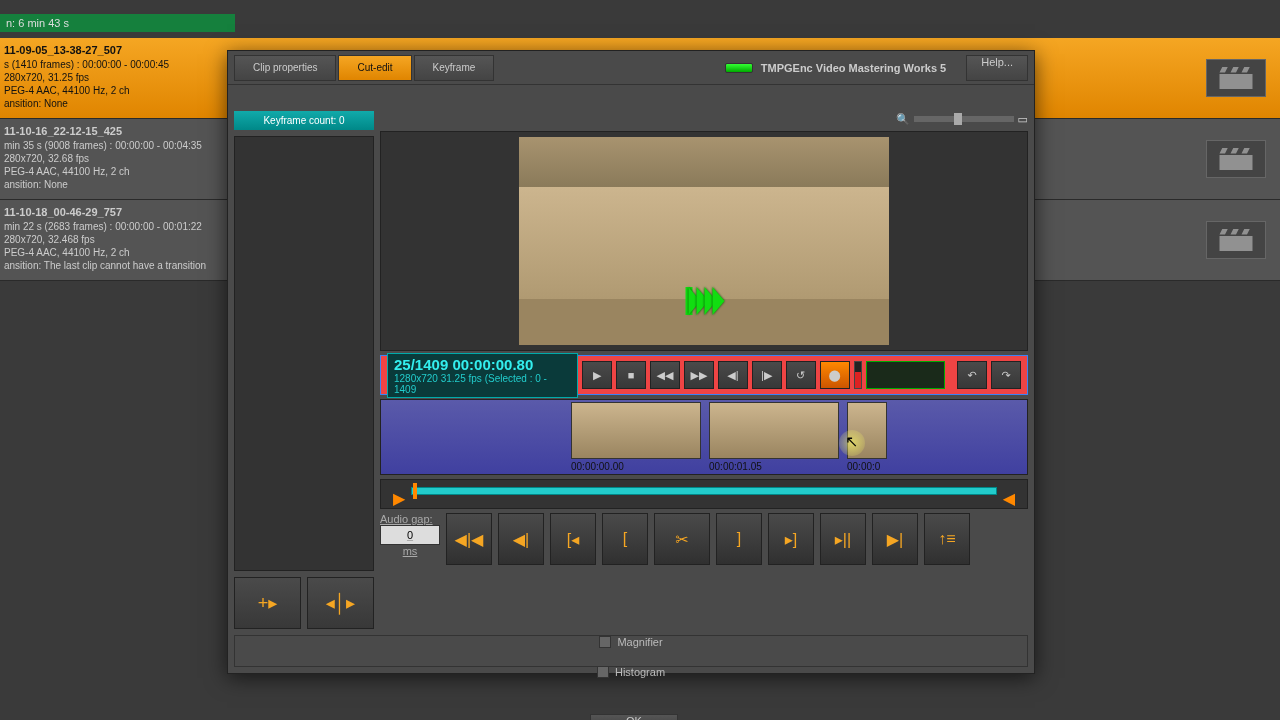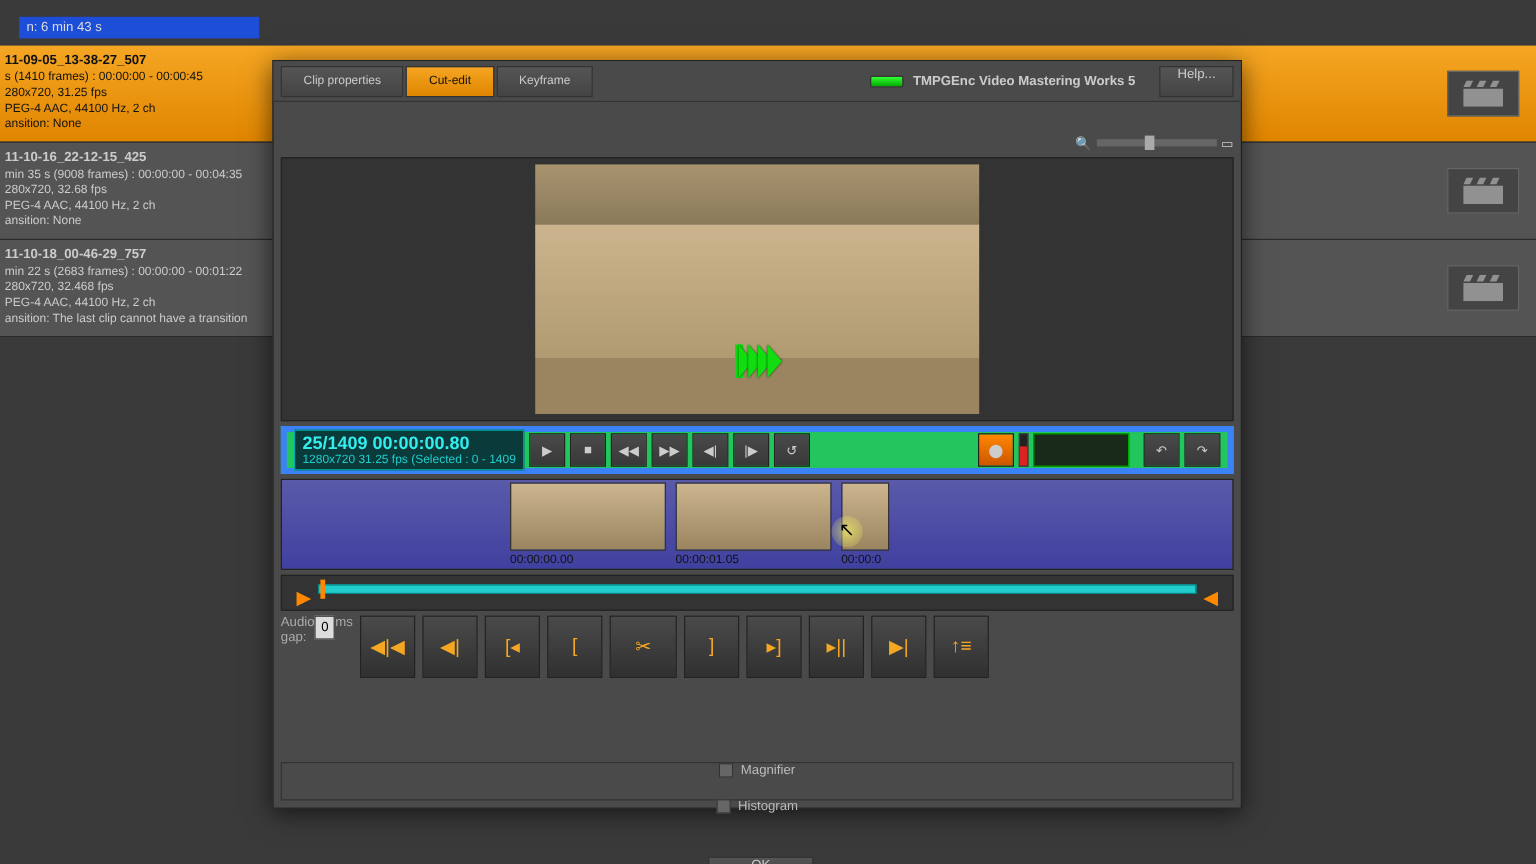--- a/index.html
+++ b/index.html
@@ -1,19 +1,19 @@
 <!DOCTYPE html>
 <html><head>
 <meta charset="utf-8">
 <style>
 * { margin:0; padding:0; box-sizing:border-box; font-family:"Segoe UI",Tahoma,sans-serif; font-size:11px; }
 body { background:#3a3a3a; width:1280px; height:720px; overflow:hidden; position:relative; color:#ccc; }
 
 
-.bg-header { position:absolute; left:16px; top:14px; height:18px; background:#1d4ed8; color:#ddd; padding:0 6px; line-height:18px; width:200px; }
+.bg-header { position:absolute; left:0; top:14px; height:18px; background:#15803d; color:#ddd; padding:0 6px; line-height:18px; width:235px; }
 .clip-list { position:absolute; left:0; top:38px; width:1280px; }
 .clip-item { padding:6px 4px 8px; border-bottom:1px solid #2a2a2a; position:relative; }
 .clip-item.selected { background:linear-gradient(#f5a623,#e08500); color:#111; }
 .clip-item.normal { background:#545454; color:#ccc; }
 .clip-item .title { font-weight:bold; margin-bottom:2px; }
 .clip-item .line { line-height:13px; font-size:10px; }
 .clip-icon { position:absolute; right:14px; top:50%; transform:translateY(-50%); width:60px; height:38px; background:#444; border:1px solid #666; display:flex; align-items:center; justify-content:center; }
 .clip-icon svg { width:34px; height:22px; opacity:0.5; }
 
 
@@ -46,21 +46,21 @@
 
 .preview-panel { background:#333; border:1px solid #222; display:flex; align-items:center; justify-content:center; height:220px; }
 .preview-img { width:370px; height:208px; background:#2a2a2a; position:relative; }
 .preview-top { position:absolute; top:0; left:0; right:0; height:50px; background:linear-gradient(#a8936f,#8a7a5a); }
 .preview-mid { position:absolute; top:50px; left:0; right:0; height:112px; background:linear-gradient(#ccb58e,#b09a72); }
 .preview-bot { position:absolute; bottom:0; left:0; right:0; height:46px; background:#9a8560; }
 .green-arrows { position:absolute; bottom:30px; left:50%; transform:translateX(-50%); display:flex; }
 .g-arrow { width:0; height:0; border-left:12px solid #1d1; border-top:14px solid transparent; border-bottom:14px solid transparent; margin:0 -2px; filter:drop-shadow(0 0 1px #040); }
 .g-bar { width:7px; height:28px; background:#1d1; margin-right:-2px; }
 
-.play-panel { height:40px; background:#22c55e; border:5px solid #3b82f6; display:flex; align-items:center; padding:0 6px; gap:4px; }
+.play-panel { height:40px; background:#ef4444; border:1px solid #3b82f6; display:flex; align-items:center; padding:0 6px; gap:4px; }
 .time-box { background:#0a3a3a; border:1px solid #0aa; padding:2px 6px; color:#3ee; min-width:190px; }
 .time-main { font-size:15px; font-weight:bold; }
 .time-sub { font-size:10px; color:#2cc; }
 .pbtn { width:30px; height:28px; background:linear-gradient(#4a4a4a,#383838); border:1px solid #222; display:flex; align-items:center; justify-content:center; cursor:pointer; color:#ccc; font-size:11px; }
 .pbtn.rec { background:linear-gradient(#f80,#c50); margin-left:auto; }
 .meter { width:80px; height:28px; background:#1a2a1a; border:1px solid #0a0; }
 .level-bar { width:8px; height:28px; background:#222; border:1px solid #444; position:relative; }
 .level-bar::after { content:""; position:absolute; bottom:0; left:0; right:0; height:60%; background:#d22; }
 
 .thumb-strip { height:76px; background:linear-gradient(#5a5aaa,#4040a0); display:flex; gap:8px; padding:2px; overflow:hidden; position:relative; border:1px solid #222; }
@@ -70,21 +70,21 @@
 .cursor-ring { position:absolute; width:26px; height:26px; border-radius:50%; background:radial-gradient(rgba(255,255,100,0.6),rgba(255,255,100,0)); }
 .cursor-arrow { position:absolute; font-size:16px; color:#000; }
 
 .range-bar { height:30px; background:#333; border:1px solid #222; position:relative; }
 .range-track { position:absolute; left:30px; right:30px; top:7px; height:8px; background:#2cc; border:1px solid #088; }
 .range-play { position:absolute; left:32px; top:3px; width:4px; height:16px; background:#f80; }
 .range-mark-l { position:absolute; left:12px; bottom:0; color:#f80; font-size:16px; }
 .range-mark-r { position:absolute; right:12px; bottom:0; color:#f80; font-size:16px; }
 
 .edit-row { height:52px; display:flex; gap:6px; align-items:stretch; }
-.audio-gap { width:60px; display:flex; flex-direction:row; font-size:9px; color:#aaa; }
+.audio-gap { width:60px; display:flex; flex-direction:column; font-size:9px; color:#aaa;text-decoration:underline; }
 .audio-gap input { width:100%; height:20px; background:#ddd; border:1px solid #333; text-align:center; }
 .ebtn { width:46px; background:linear-gradient(#4a4a4a,#303030); border:1px solid #222; display:flex; align-items:center; justify-content:center; cursor:pointer; color:#f5a623; font-size:16px; }
 .ebtn.big { width:56px; }
 
 .footer { position:absolute; left:6px; right:6px; bottom:6px; height:32px; background:#4a4a4a; border:1px solid #333; display:flex; align-items:center; padding:0 10px; gap:18px;flex-direction:column; }
 .chk { display:flex; align-items:center; gap:6px; color:#bbb; }
 .chk-box { width:12px; height:12px; background:#666; border:1px solid #333; }
 .footer .spacer { flex:1; }
 .footer-btn { width:88px; height:22px; background:linear-gradient(#555,#444); border:1px solid #333; display:flex; align-items:center; justify-content:center; cursor:pointer; margin-left:6px; }
 </style>
@@ -139,20 +139,28 @@
     <div class="tab active">Cut-edit</div>
     <div class="tab">Keyframe</div>
     <div class="brand-area">
       <div class="brand-led"></div>
       <div class="brand-text">TMPGEnc Video Mastering Works 5</div>
       <div class="help-btn">Help...</div>
     </div>
   </div>
 
   <div class="body-area">
+    <div class="left-col">
+      <div class="kf-header">Keyframe count: 0</div>
+      <div class="kf-list"></div>
+      <div class="left-btn-row">
+        <div class="sq-btn">+▸</div>
+        <div class="sq-btn">◂│▸</div>
+      </div>
+    </div>
 
     <div class="right-col">
       <div class="zoom-row">
         <span>🔍</span>
         <div class="zoom-slider"></div>
         <span>▭</span>
       </div>
 
       <div class="preview-panel">
         <div class="preview-img">

